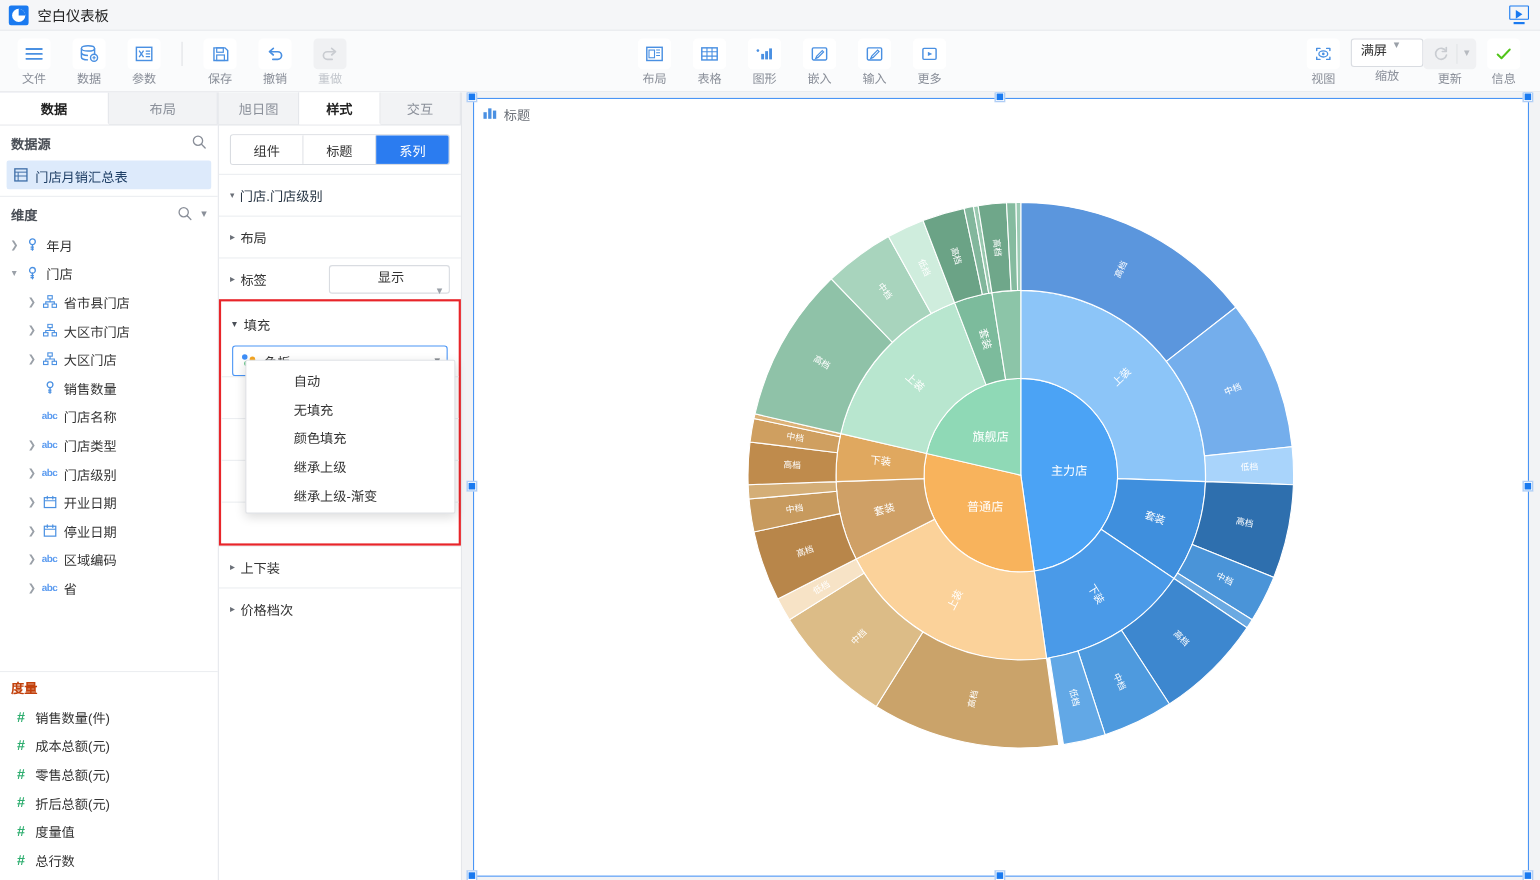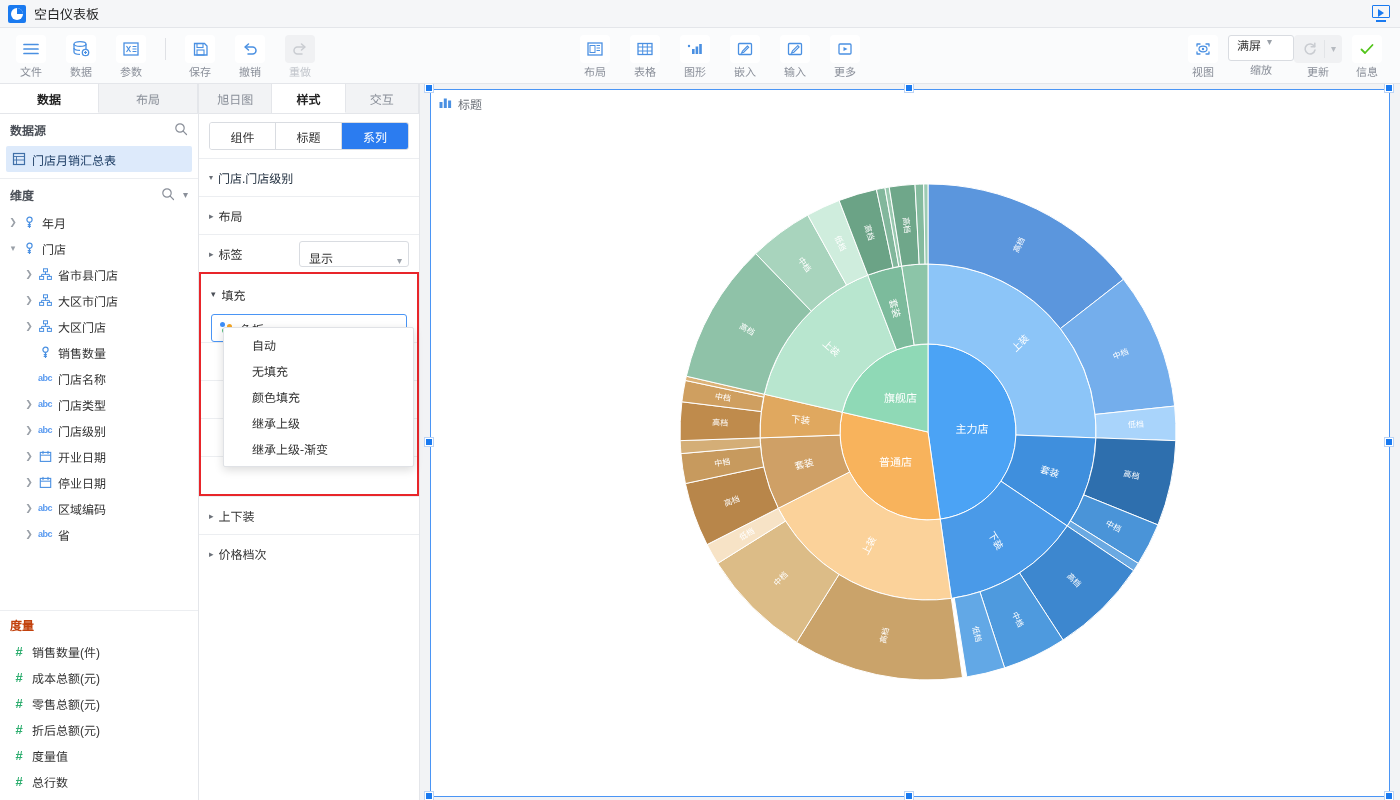--- a/index.html
+++ b/index.html
@@ -171,21 +171,21 @@
   .prow {
     min-height: 38px; display: flex; align-items: center; padding: 0 10px;
     border-top: 1px solid #eceef1; font-size: 12px; color: #333; cursor: pointer;
   }
   .prow .car { color: #6b7078; font-size: 9px; margin-right: 5px; }
   .prow .car.down { font-size: 8px; }
   .prow.field { color: #1f2d3d; }
   .ctrl-sel {
     margin-left: auto; width: 110px; height: 26px; background: #fff;
     border: 1px solid #d9dce1; border-radius: 3px; display: flex;
-    align-items: flex-end; padding: 0 6px 0 9px; font-size: 12px;
+    align-items: center; padding: 0 6px 0 9px; font-size: 12px; flex-direction: column;
   }
   .ctrl-sel .cv { margin-left: auto; color: #9aa0a8; font-size: 10px; }
 
   
   .fill-sec {
     border: 2px solid #e8252a; margin: 0; position: relative;
     border-top: 2px solid #e8252a;
   }
   .fill-title {
     height: 40px; display: flex; align-items: center; padding: 0 10px;
@@ -201,21 +201,21 @@
   .fill-select .cv { margin-left: auto; color: #6b7078; font-size: 10px; }
   .palette-ico { width: 14px; height: 12px; position: relative; flex: 0 0 14px; }
   .palette-ico i { position: absolute; width: 5px; height: 5px; border-radius: 50%; display: block; }
   .palette-ico i:nth-child(1) { background: #3e8ef7; left: 0; top: 0; }
   .palette-ico i:nth-child(2) { background: #f5a623; left: 7px; top: 2px; }
   .palette-ico i:nth-child(3) { background: #57c07e; left: 2px; top: 6px; }
 
   .dropdown {
     position: absolute; left: 24px; top: 243px; width: 191px;
     background: #fff; border: 1px solid #e0e2e6; border-radius: 2px;
-    box-shadow: 0 3px 10px rgba(0,0,0,0.14); z-index: 40; padding: 4px 0; font-family: Liberation Serif, serif;
+    box-shadow: 0 3px 10px rgba(0,0,0,0.14); z-index: 40; padding: 4px 15px;
   }
   .dd-item {
     height: 26px; display: flex; align-items: center; padding-left: 28px;
     font-size: 12px; color: #333; cursor: pointer;
   }
   .ghost-rows { opacity: 1; }
 
   
   .canvas-area {
     flex: 1; background: #f2f3f5; position: relative; min-width: 0;

